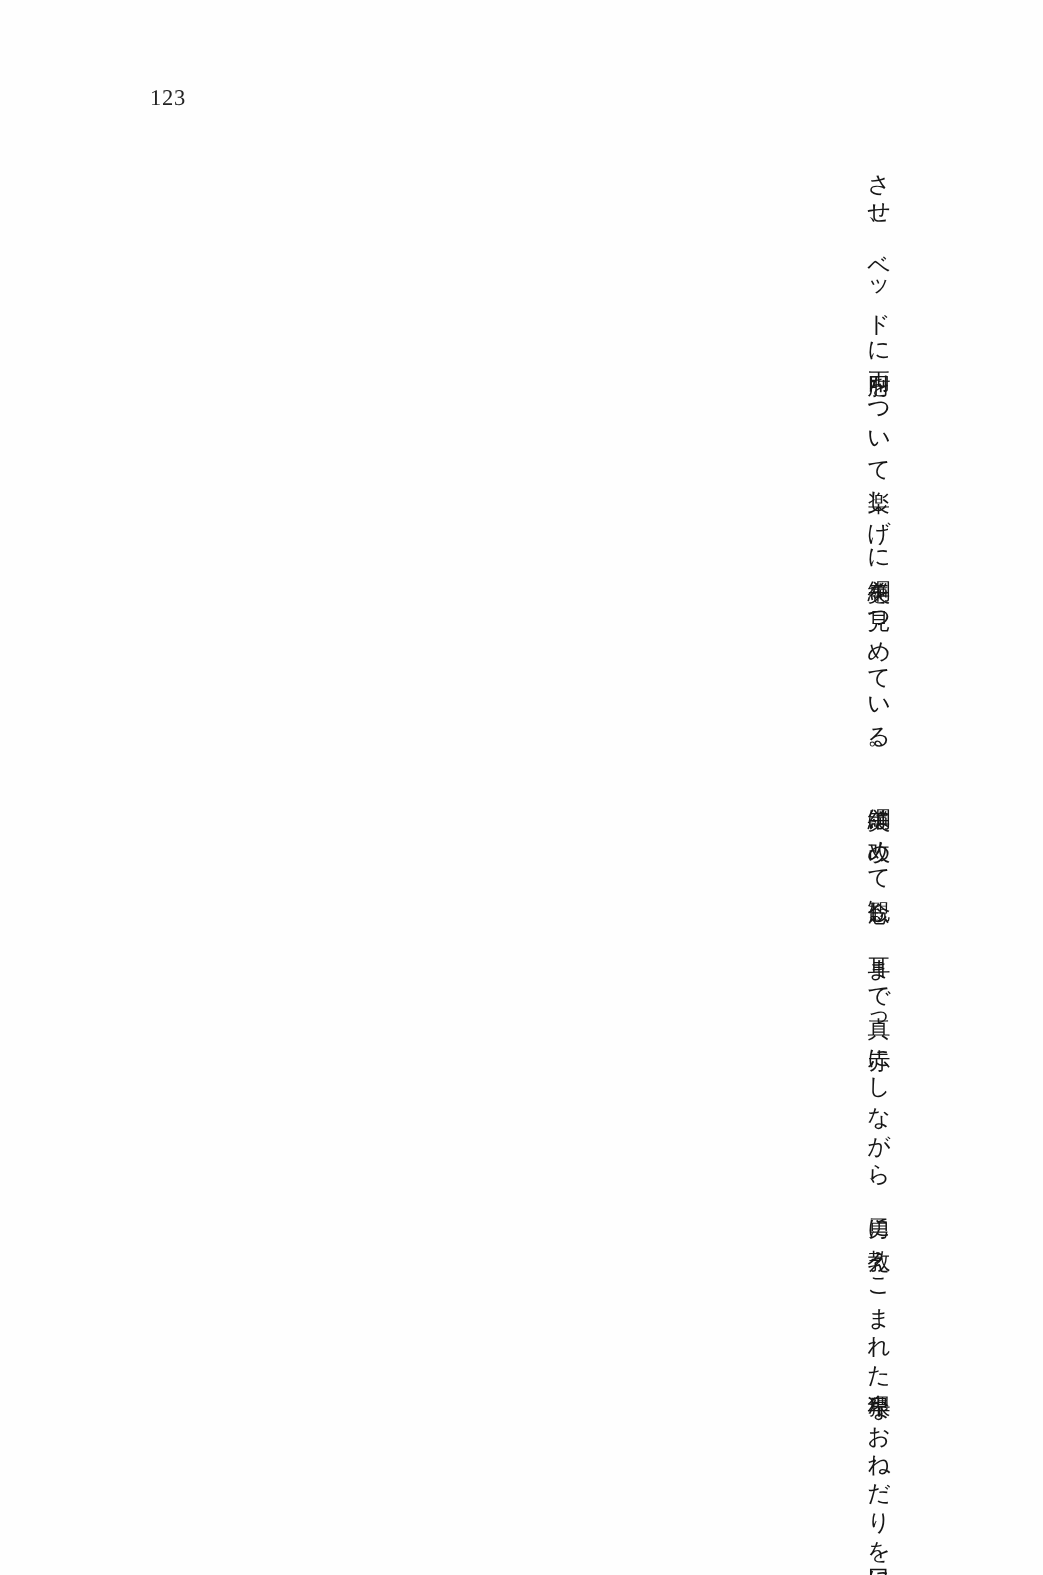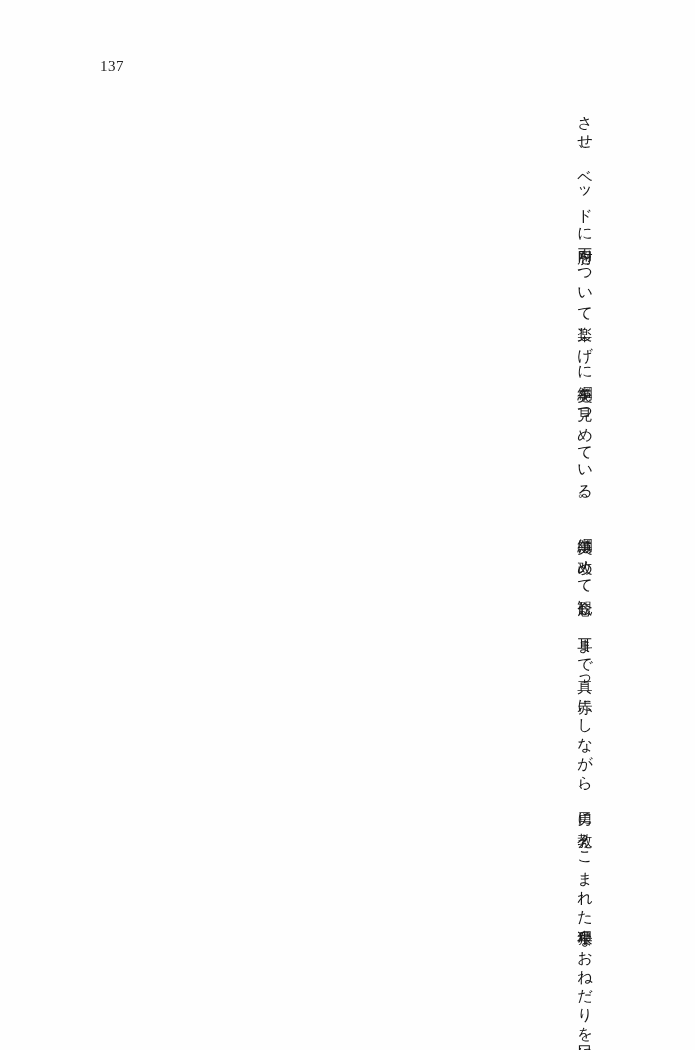--- a/index.html
+++ b/index.html
@@ -56,21 +56,21 @@
     white-space: nowrap;
     text-align: start;
     height: 870px;
   }
 </style>
 </head>
 <body>
 
 <div class="page">
 
-  <div class="page-number">137</div>
+  <div class="page-number">123</div>
 
   <div class="text-body">
     <span class="line">させ、ベッドに両肘をついて楽しげに美綱を見つめている。　美綱は改めて観念し、耳</span>
     <span class="line">まで真っ赤にしながら、勇に教えこまれた卑猥なおねだりを口にした。</span>
 
   </div>
 
 </div>
 
 </body></html>

